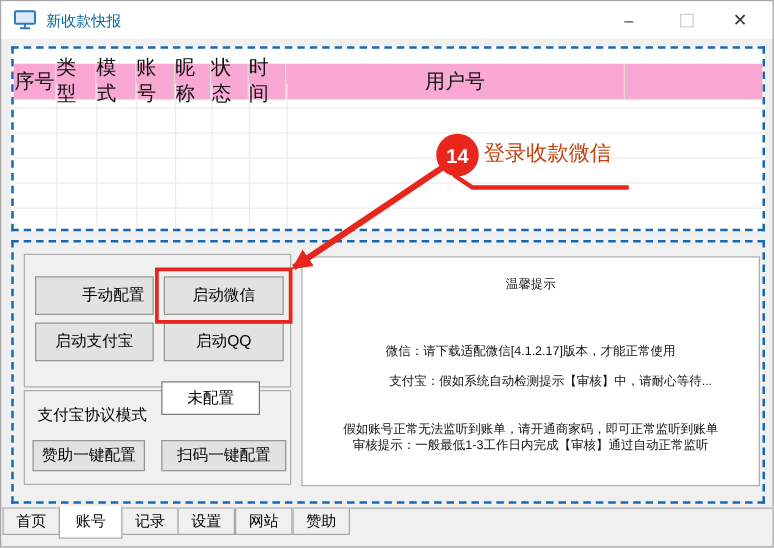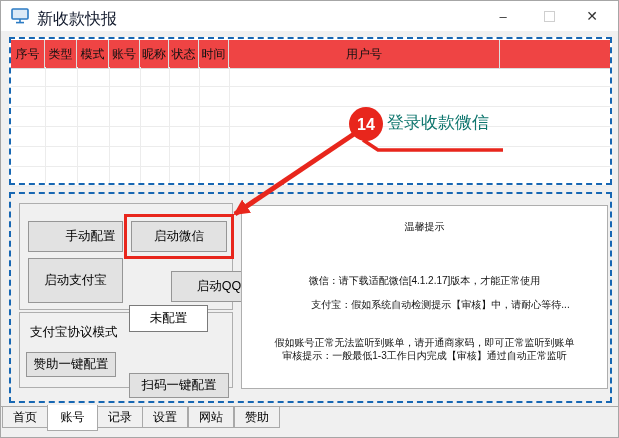--- a/index.html
+++ b/index.html
@@ -2,35 +2,35 @@
 <html><head>
 <meta charset="utf-8">
 <style>
   html,body{margin:0;padding:0;}
   body{font-family:"Liberation Sans","DejaVu Sans",sans-serif;background:#cfcfcf;}
   .window{position:relative;width:619px;height:438px;background:#f0f0f0;border:1px solid #a6a6a6;
           box-sizing:border-box;overflow:hidden;}
   
   .titlebar{position:absolute;left:0;top:0;width:100%;height:30px;background:#ffffff;}
   .app-icon{position:absolute;left:10px;top:7px;width:18px;height:16px;}
-  .title-text{position:absolute;left:36px;top:8px;font-size:16px;color:#0f172a;}
+  .title-text{position:absolute;left:36px;top:8px;font-size:12px;color:#0369a1;}
   .winbtn{position:absolute;top:0;width:34px;height:30px;display:flex;align-items:center;
           justify-content:center;font-size:13px;color:#333;}
   .btn-min{left:485px;}
   .btn-max{left:531px;color:#c8c8c8;}
   .btn-max .sq{width:9px;height:9px;border:1px solid #cfcfcf;}
   .btn-close{left:574px;font-size:14px;}
   
   .dash1{position:absolute;left:8px;top:36px;width:603px;height:148px;border:2px dashed #1767b3;
          box-sizing:border-box;background:#fff;}
   .dash2{position:absolute;left:8px;top:191px;width:603px;height:211px;border:2px dashed #1767b3;
          box-sizing:border-box;}
   
-  .thead{position:absolute;left:0;top:1px;right:0;height:28px;display:flex;background:#ef4444;
-         border-bottom:1px solid #dcdcdc;font-size:12px;color:#111;}
+  .thead{position:absolute;left:0;top:12px;right:0;height:28px;display:flex;background:#f9a8d4;
+         border-bottom:1px solid #dcdcdc;font-size:16px;color:#111;}
   .th{display:flex;align-items:center;justify-content:center;border-right:1px solid #dcdcdc;
       box-sizing:border-box;}
   .th:last-child{border-right:none;}
   .tbody{position:absolute;left:0;top:28px;right:0;bottom:0;}
   .trow{height:20px;border-bottom:1px solid #ececec;box-sizing:border-box;}
   .vline{position:absolute;top:28px;bottom:0;width:1px;background:#ececec;}
   
   .groupbox{position:absolute;border:1px solid #aeaeae;box-sizing:border-box;background:#f0f0f0;}
   .gb-right{background:#ffffff;}
   .btn{position:absolute;background:#e2e2e2;border:1px solid #969696;box-sizing:border-box;
@@ -38,21 +38,21 @@
   .value-box{position:absolute;background:#fff;border:1px solid #7a7a7a;box-sizing:border-box;
        display:flex;align-items:center;justify-content:center;font-size:12.5px;color:#000;}
   .plain-label{position:absolute;font-size:12.5px;color:#000;}
   .hl-box{position:absolute;left:123px;top:213px;width:110px;height:45px;border:3px solid #e8261c;
           box-sizing:border-box;pointer-events:none;}
   
   .tip-line{position:absolute;left:0;width:100%;text-align:center;font-size:10px;color:#111;
             white-space:nowrap;}
   
   .annot-svg{position:absolute;left:0;top:0;pointer-events:none;z-index:50;}
-  .annot-label{position:absolute;left:386px;top:110px;font-size:17px;color:#0f766e;z-index:51;
+  .annot-label{position:absolute;left:386px;top:110px;font-size:17px;color:#c2410c;z-index:51;
                white-space:nowrap;}
   
   .tabstrip{position:absolute;left:0;top:405px;width:100%;height:25px;background:#f0f0f0;
             border-top:1px solid #a9a9a9;text-align:right;}
   .tab{position:absolute;top:0;height:21px;width:46px;border:1px solid #a9a9a9;border-top:none;
        box-sizing:border-box;display:flex;align-items:center;justify-content:center;
        font-size:12px;color:#000;background:#f0f0f0;}
   .tab.selected{top:-2px;height:26px;background:#ffffff;border-top:none;z-index:5;}
 </style>
 </head>
@@ -101,29 +101,29 @@
     <div class="vline" style="left:158px"></div>
     <div class="vline" style="left:188px"></div>
     <div class="vline" style="left:218px"></div>
   </div>
 
   <div class="dash2"></div>
 
   <div class="groupbox" style="left:18px;top:202px;width:214px;height:107px;"></div>
   <button class="btn" style="left:27px;top:220px;width:95px;height:31px;padding-left:36px;">手动配置</button>
   <button class="btn" style="left:130px;top:220px;width:96px;height:31px;">启动微信</button>
-  <button class="btn" style="left:27px;top:257px;width:95px;height:45px;">启动支付宝</button>
-  <button class="btn" style="left:130px;top:270px;width:96px;height:31px;margin-left:40px;">启动QQ</button>
+  <button class="btn" style="left:27px;top:257px;width:95px;height:31px;">启动支付宝</button>
+  <button class="btn" style="left:130px;top:257px;width:96px;height:31px;">启动QQ</button>
   <div class="hl-box"></div>
 
   <div class="groupbox" style="left:18px;top:311px;width:214px;height:76px;"></div>
   <span class="plain-label" style="left:29px;top:323px;">支付宝协议模式</span>
   <div class="value-box" style="left:128px;top:304px;width:79px;height:27px;">未配置</div>
   <button class="btn" style="left:25px;top:351px;width:90px;height:25px;">赞助一键配置</button>
-  <button class="btn" style="left:128px;top:351px;width:100px;height:25px;margin-top:21px;">扫码一键配置</button>
+  <button class="btn" style="left:128px;top:351px;width:100px;height:25px;">扫码一键配置</button>
 
   <div class="groupbox gb-right" style="left:240px;top:204px;width:367px;height:184px;">
     <div class="tip-line" style="top:14px;">温馨提示</div>
     <div class="tip-line" style="top:68px;">微信：请下载适配微信[4.1.2.17]版本，才能正常使用</div>
     <div class="tip-line" style="top:92px;padding-left:16px;">支付宝：假如系统自动检测提示【审核】中，请耐心等待...</div>
     <div class="tip-line" style="top:115px;margin-top:28px;">审核提示：一般最低1-3工作日内完成【审核】通过自动正常监听</div>
     <div class="tip-line" style="top:130px;">假如账号正常无法监听到账单，请开通商家码，即可正常监听到账单</div>
   </div>
 
   <svg class="annot-svg" width="619" height="438">

